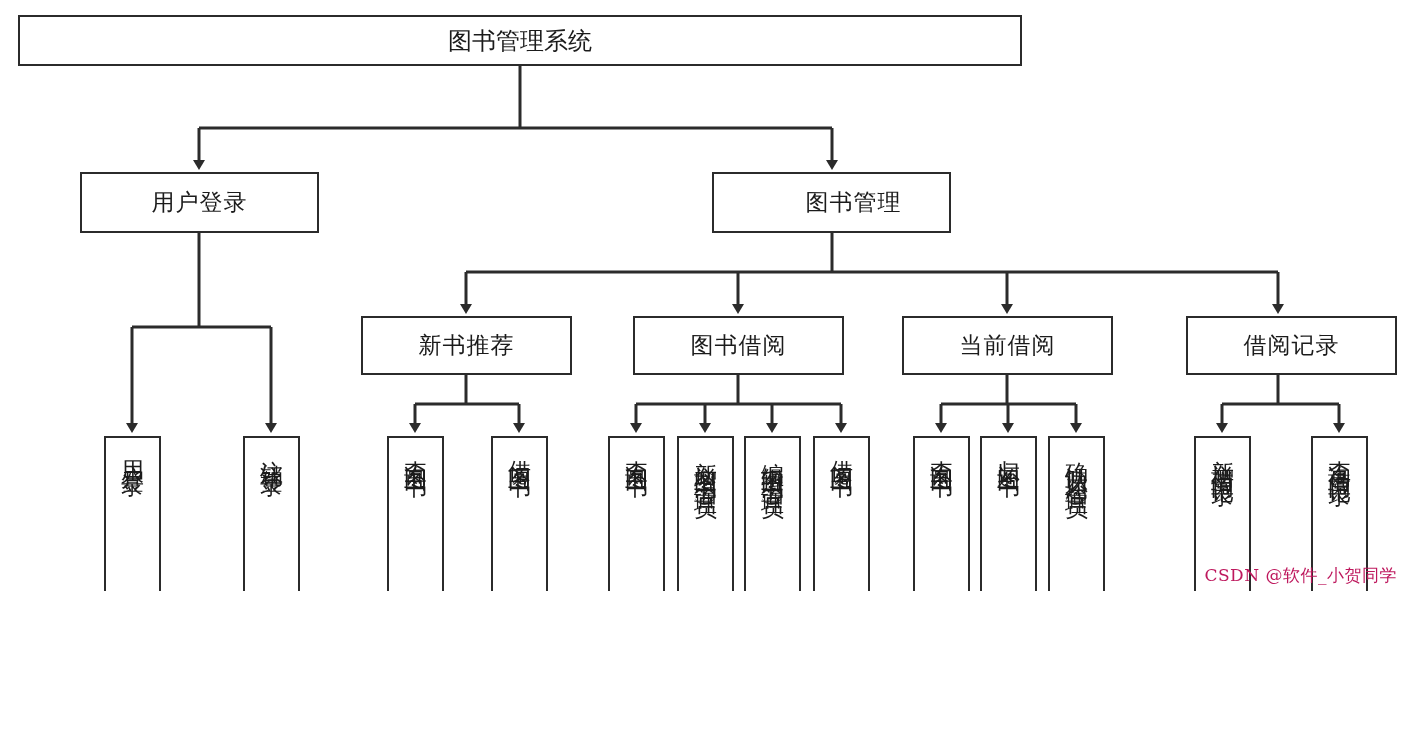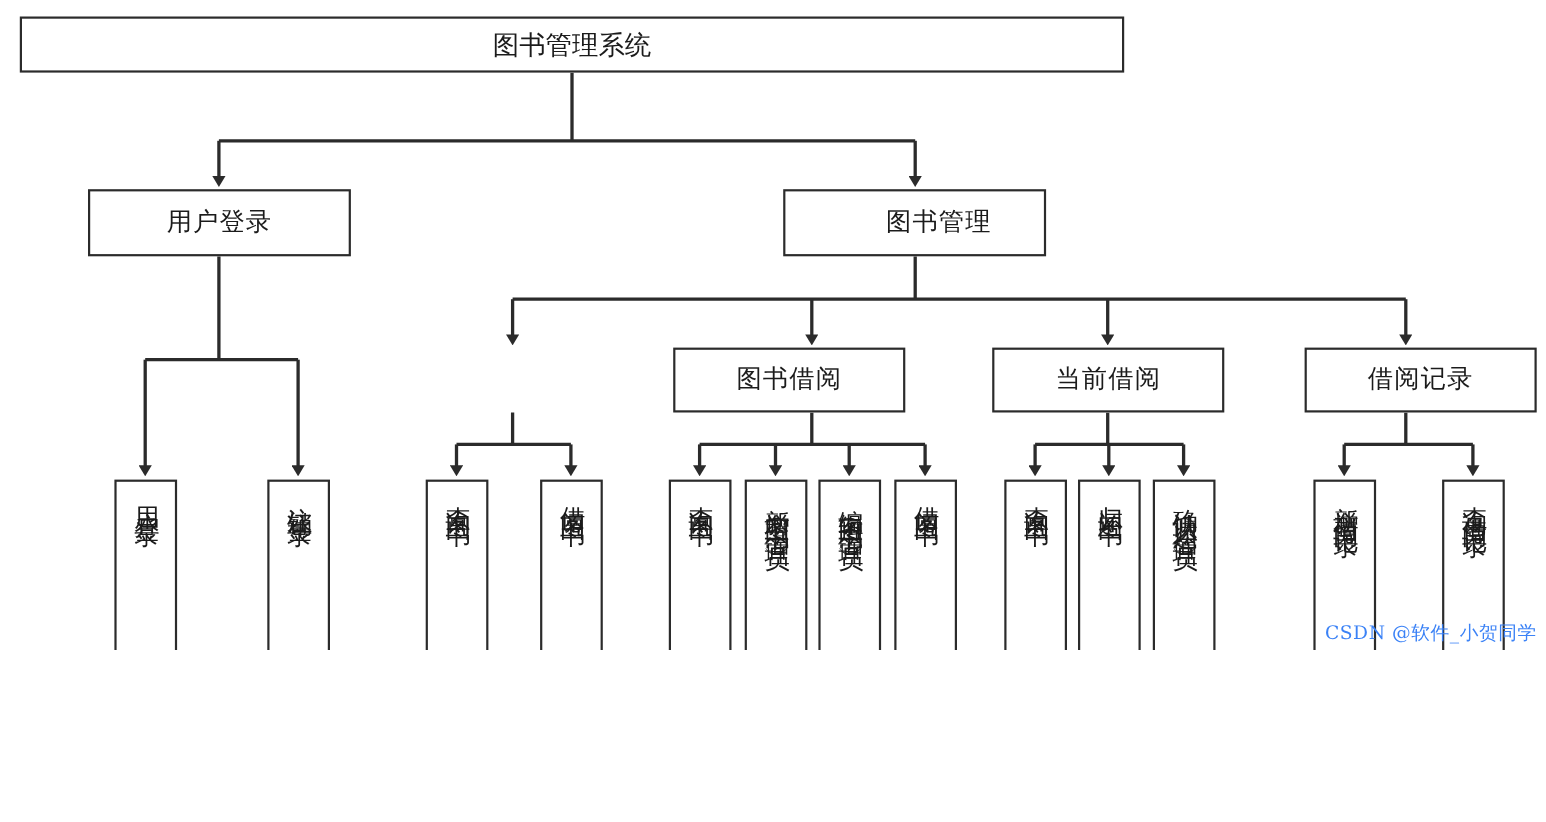--- a/index.html
+++ b/index.html
@@ -60,21 +60,21 @@
     line-height: 1;
     white-space: nowrap;
     padding-top: 4px;
   }
   .leaf.tall .vtext { padding-top: 6px; }
   .watermark {
     position: absolute;
     right: 8px;
     bottom: 4px;
     font-size: 17px;
-    color: #3b82f6;
+    color: #be185d;
     letter-spacing: 0.5px;
     white-space: nowrap;
     font-family: "DejaVu Serif", "Liberation Serif", serif;
   }
 </style>
 </head>
 <body>
 
 <div id="canvas">
 
@@ -132,21 +132,24 @@
     <span>图书管理系统</span>
   </div>
 
   <div class="node horiz" style="left:80px; top:172px; width:239px; height:61px;">
     <span>用户登录</span>
   </div>
   <div class="node horiz" style="left:712px; top:172px; width:239px; height:61px;padding-left:44px;">
     <span>图书管理</span>
   </div>
 
-  <div class="node horiz" style="left:612px; top:316px; width:211px; height:59px;">
+  <div class="node horiz" style="left:361px; top:316px; width:211px; height:59px;">
+    <span>新书推荐</span>
+  </div>
+  <div class="node horiz" style="left:633px; top:316px; width:211px; height:59px;">
     <span>图书借阅</span>
   </div>
   <div class="node horiz" style="left:902px; top:316px; width:211px; height:59px;">
     <span>当前借阅</span>
   </div>
   <div class="node horiz" style="left:1172px; top:316px; width:211px; height:59px;margin-left:14px;">
     <span>借阅记录</span>
   </div>
 
   <div class="leaf" style="left:104px; top:436px; width:57px; height:297px;">

